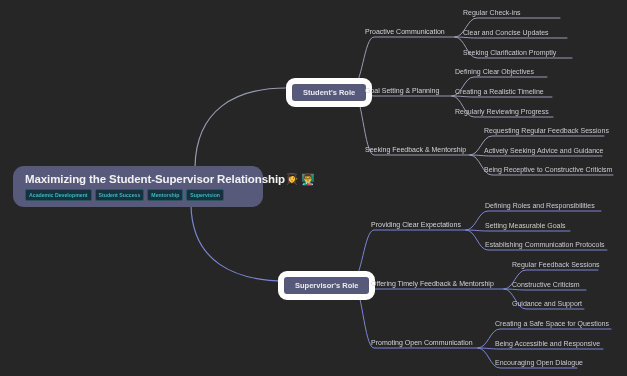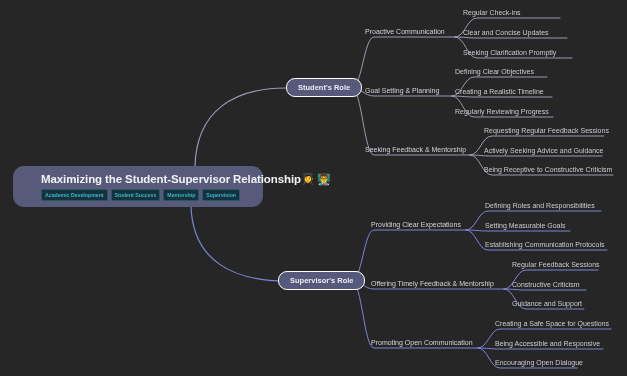--- a/index.html
+++ b/index.html
@@ -25,21 +25,21 @@
 
   
   .root-node {
     position: absolute;
     left: 13px;
     top: 166px;
     width: 250px;
     box-sizing: border-box;
     background: #575a7b;
     border-radius: 11px;
-    padding: 6px 10px 6px 28px;
+    padding: 6px 10px 6px 12px;
   }
   .root-title {
     color: #f2f2f4;
     font-size: 11.5px;
     font-weight: bold;
     letter-spacing: -0.1px;
     line-height: 14px;
     white-space: nowrap;
   }
   .root-title .emoji {
@@ -60,21 +60,21 @@
     padding: 1px 3px;
     border-radius: 2px;
     white-space: nowrap;
     border: 0.5px solid #2a5663;
   }
 
   
   .pill {
     position: absolute;
     background: #565979;
-    border: 1px solid #ffffff;
+    border: 6px solid #ffffff;
     border-radius: 9px;
     color: #eceaf2;
     font-size: 7.5px;
     font-weight: bold;
     line-height: 9px;
     padding: 4px 11px;
     white-space: nowrap;
   }
   .pill-student { left: 286px; top: 78px; }
   .pill-supervisor { left: 278px; top: 271px; }

